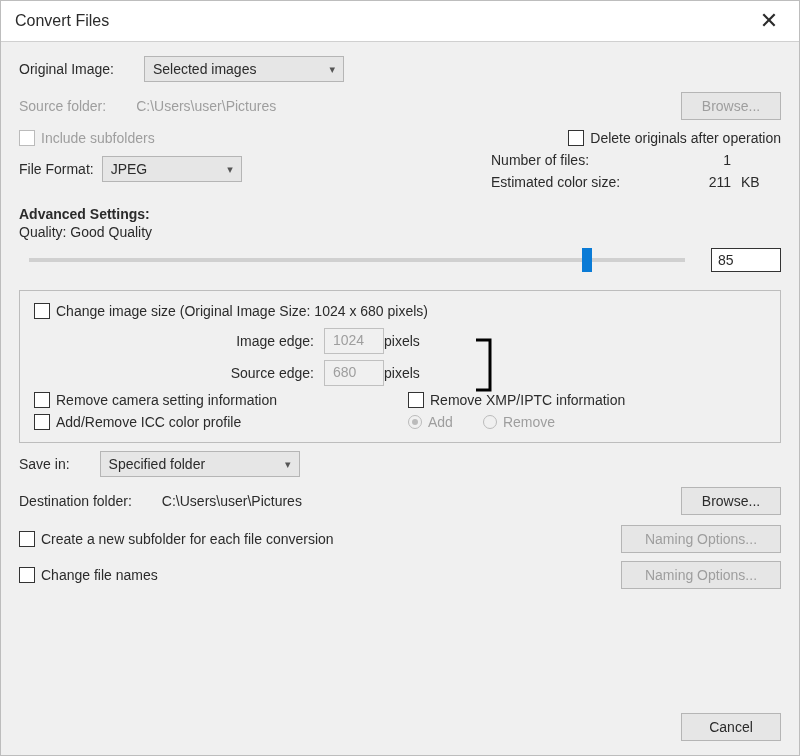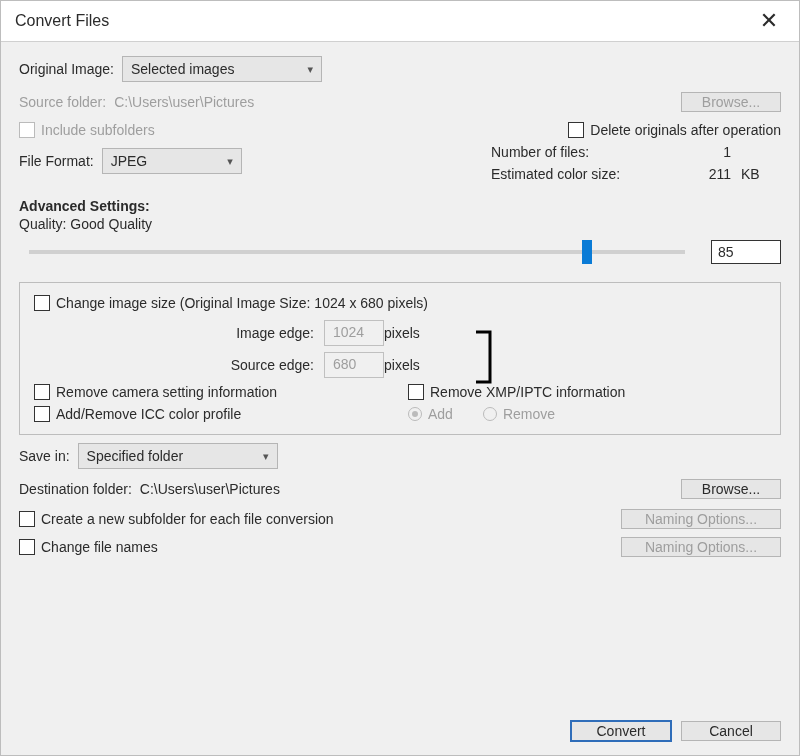--- a/index.html
+++ b/index.html
@@ -40,21 +40,21 @@
 }
 .body {
   flex: 1;
   padding: 14px 18px 8px 18px;
   box-sizing: border-box;
 }
 .row {
   display: flex;
   align-items: center;
   margin-bottom: 10px;
-  gap: 0;
+  gap: 22px;
 }
 .label {
   margin-right: 8px;
 }
 .disabled {
   color: #9e9e9e;
 }
 .dropdown {
   display: inline-flex;
   align-items: center;
@@ -70,21 +70,21 @@
 .dropdown.wide { min-width: 200px; }
 .chevron {
   font-size: 11px;
   color: #555;
   margin-left: 10px;
 }
 .btn {
   display: inline-flex;
   align-items: center;
   justify-content: center;
-  height: 20px;
+  height: 28px;
   background: #e6e6e6;
   border: 1px solid #b5b5b5;
   padding: 4px 18px;
   cursor: pointer;
   min-width: 100px;
   box-sizing: border-box;
 }
 .btn.disabled {
   color: #9e9e9e;
   cursor: default;
@@ -391,21 +391,18 @@
         </div>
         <div class="btn disabled right" style="min-width:160px;">
           <span>Naming Options...</span>
         </div>
       </div>
     </div>
 
   </div>
 
   <div class="action-row">
-    <div class="btn primary">
-      <span>Convert</span>
-    </div>
     <div class="btn">
       <span>Cancel</span>
     </div>
   </div>
 
 </div>
 
 </body></html>

